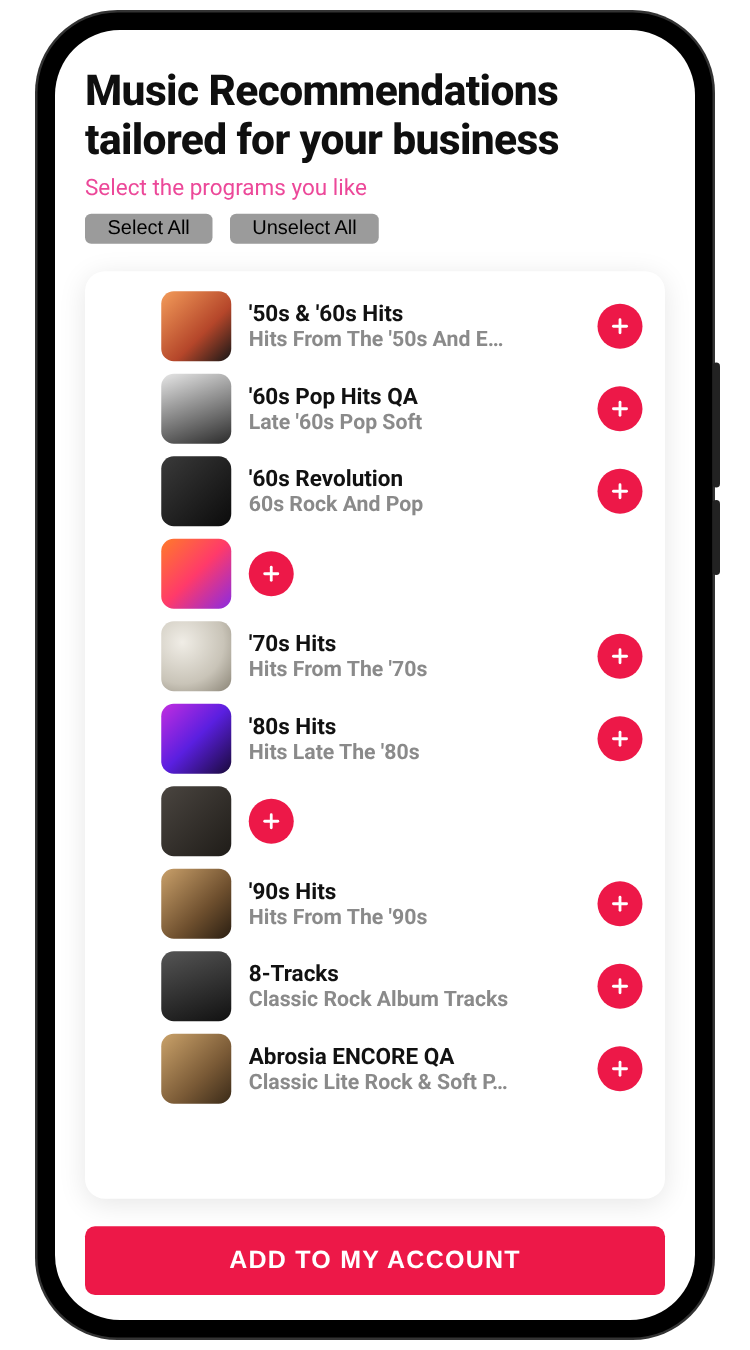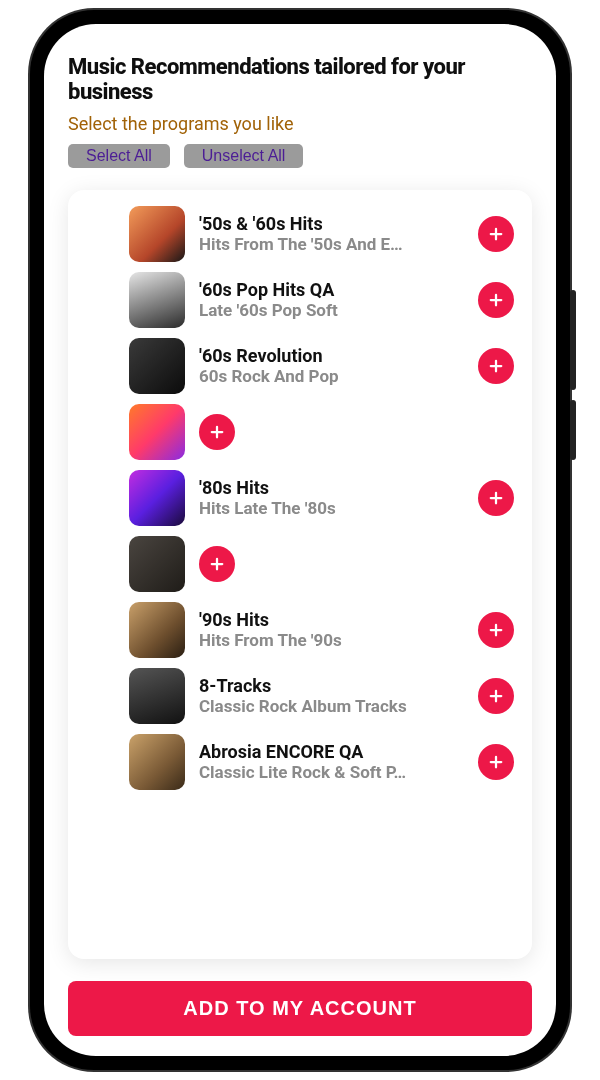--- a/index.html
+++ b/index.html
@@ -43,39 +43,39 @@
     width: 100%;
     height: 100%;
     background: #fff;
     border-radius: 52px;
     overflow: hidden;
     display: flex;
     flex-direction: column;
     padding: 30px 24px 20px 24px;
   }
   .page-title {
-    font-size: 22px;
+    font-size: 34px;
     font-weight: 800;
     line-height: 1.15;
     color: #0f0f0f;
     letter-spacing: -0.5px;
   }
   .subtitle {
     margin-top: 8px;
     font-size: 18px;
-    color: #a16207;
+    color: #ec4899;
   }
   .pill-row {
     margin-top: 10px;
     display: flex;
     gap: 14px;
   }
   .pill {
     background: #9b9b9b;
-    color: #4c1d95;
+    color: #000000;
     font-size: 16px;
     padding: 3px 18px;
     border-radius: 5px;
     border: none;
     cursor: pointer;
   }
   .card {
     margin-top: 22px;
     background: #fff;
     border-radius: 16px;
@@ -215,20 +215,33 @@
           <div class="row">
             <div class="thumb g3"></div>
             <button class="add-btn">
               <svg viewBox="0 0 24 24" fill="none" stroke="#fff" stroke-width="3" stroke-linecap="round">
                 <line x1="12" y1="5" x2="12" y2="19"></line>
                 <line x1="5" y1="12" x2="19" y2="12"></line>
               </svg>
             </button>
           </div>
           <div class="row">
+            <div class="thumb g4"></div>
+            <div class="row-text">
+              <div class="row-title">'70s Hits</div>
+              <div class="row-sub">Hits From The '70s</div>
+            </div>
+            <button class="add-btn">
+              <svg viewBox="0 0 24 24" fill="none" stroke="#fff" stroke-width="3" stroke-linecap="round">
+                <line x1="12" y1="5" x2="12" y2="19"></line>
+                <line x1="5" y1="12" x2="19" y2="12"></line>
+              </svg>
+            </button>
+          </div>
+          <div class="row">
             <div class="thumb g5"></div>
             <div class="row-text">
               <div class="row-title">'80s Hits</div>
               <div class="row-sub">Hits Late The '80s</div>
             </div>
             <button class="add-btn">
               <svg viewBox="0 0 24 24" fill="none" stroke="#fff" stroke-width="3" stroke-linecap="round">
                 <line x1="12" y1="5" x2="12" y2="19"></line>
                 <line x1="5" y1="12" x2="19" y2="12"></line>
               </svg>

